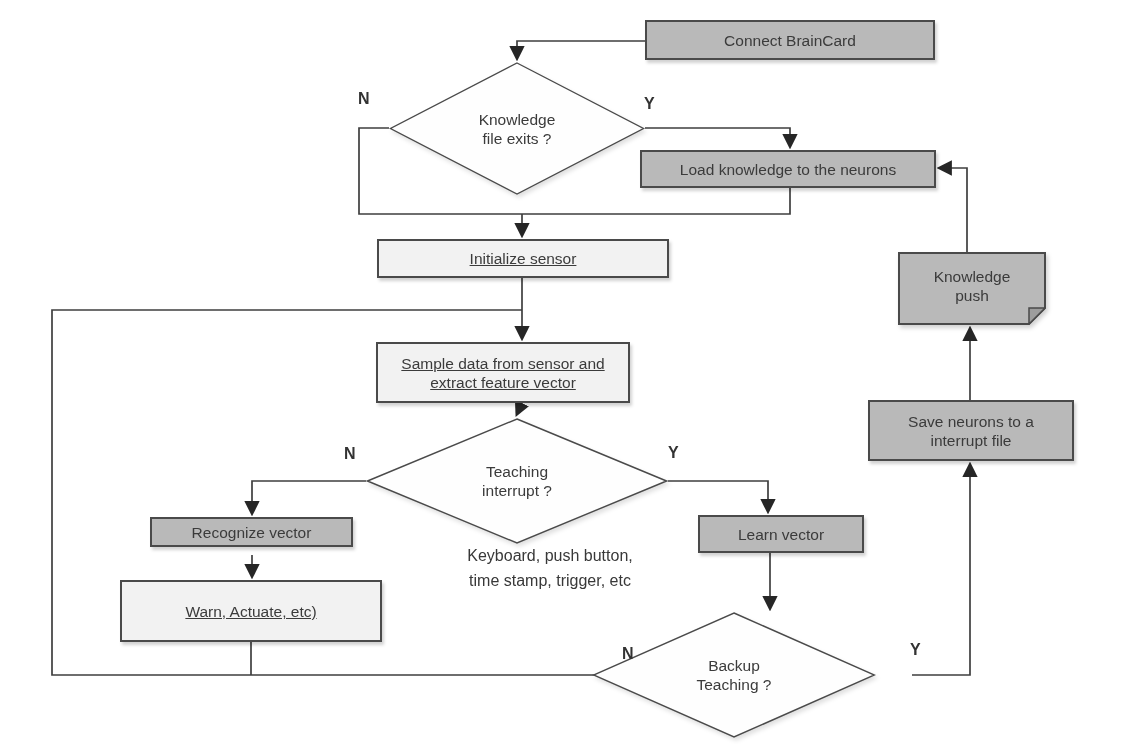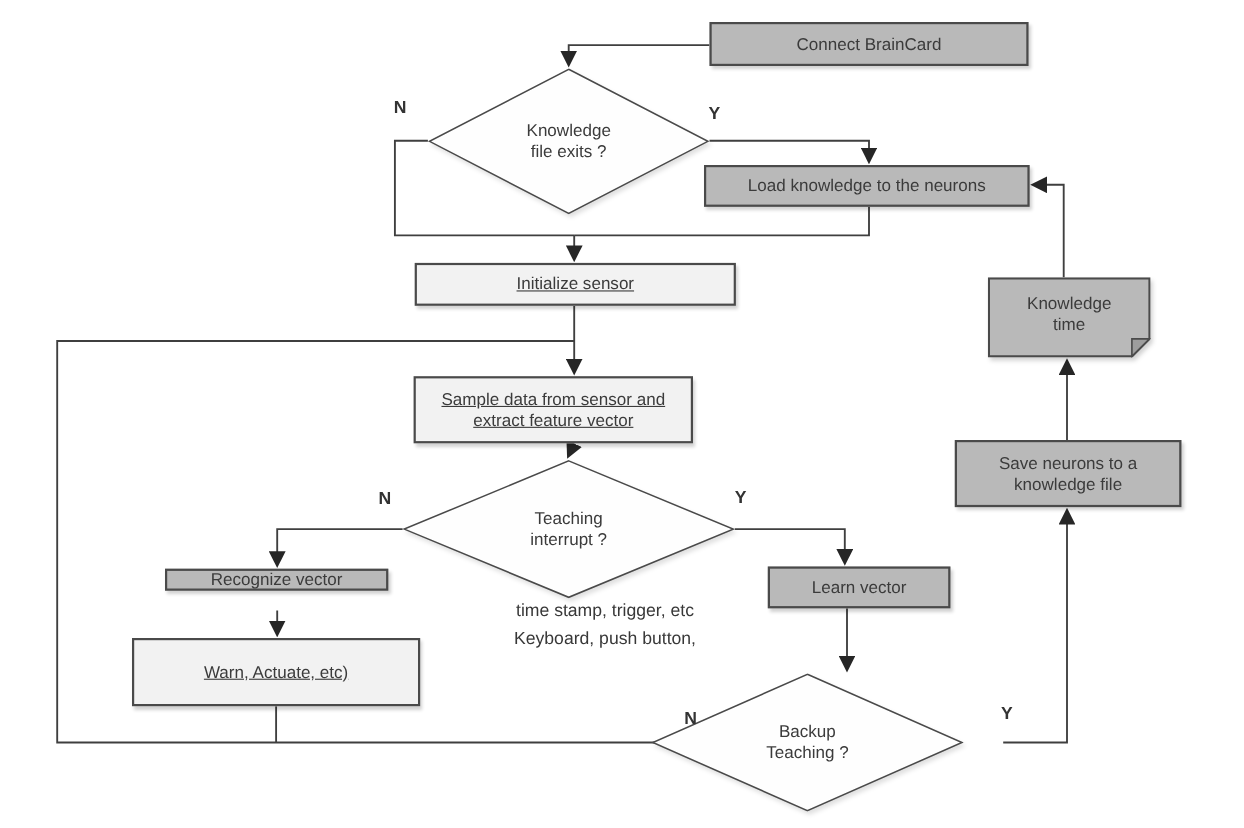--- a/index.html
+++ b/index.html
@@ -94,35 +94,35 @@
 
   <div class="node-rect light" style="left:377px;top:239px;width:292px;height:39px;">
     <span>Initialize sensor</span>
   </div>
 
   <div class="node-rect light" style="left:376px;top:342px;width:254px;height:61px;">
     <span>Sample data from sensor and</span>
     <span>extract feature vector</span>
   </div>
 
-  <div class="node-rect dark" style="left:150px;top:517px;width:203px;height:20px;">
+  <div class="node-rect dark" style="left:150px;top:517px;width:203px;height:30px;">
     <span>Recognize vector</span>
   </div>
 
   <div class="node-rect light" style="left:120px;top:580px;width:262px;height:62px;">
     <span>Warn, Actuate, etc)</span>
   </div>
 
   <div class="node-rect dark" style="left:687px;top:515px;width:166px;height:38px;margin-left:11px;">
     <span>Learn vector</span>
   </div>
 
   <div class="node-rect dark" style="left:868px;top:400px;width:206px;height:61px;">
     <span>Save neurons to a</span>
-    <span>knowledge file</span>
+    <span>interrupt file</span>
   </div>
 
   <div class="diamond" style="left:389px;top:62px;width:256px;height:133px;">
     <svg width="256" height="133" viewBox="0 0 256 133">
       <polygon points="128,1 254.5,66.5 128,132 1.5,66.5" fill="#fefefe" stroke="#4a4a4a" stroke-width="1.4"></polygon>
     </svg>
     <div class="dtext">
       <span>Knowledge</span>
       <span>file exits ?</span>
     </div>
@@ -148,29 +148,29 @@
     </div>
   </div>
 
   <div class="doc" style="left:898px;top:252px;width:148px;height:73px;">
     <svg width="148" height="73" viewBox="0 0 148 73">
       <polygon points="1,1 147,1 147,56 131,72 1,72" fill="#b9b9b9" stroke="#4a4a4a" stroke-width="2"></polygon>
       <polygon points="147,56 131,56 131,72" fill="#9d9d9d" stroke="#4a4a4a" stroke-width="1.5"></polygon>
     </svg>
     <div class="dtext">
       <span>Knowledge</span>
-      <span>time</span>
+      <span>push</span>
     </div>
   </div>
 
   <div class="branch" style="left:358px;top:90px;">N</div>
   <div class="branch" style="left:644px;top:95px;">Y</div>
   <div class="branch" style="left:344px;top:445px;">N</div>
   <div class="branch" style="left:668px;top:444px;">Y</div>
   <div class="branch" style="left:622px;top:645px;">N</div>
   <div class="branch" style="left:910px;top:641px;">Y</div>
 
   <div class="annotation" style="left:405px;top:543px;width:290px;">
+    <div>Keyboard, push button,</div>
     <div>time stamp, trigger, etc</div>
-    <div>Keyboard, push button,</div>
   </div>
 
 </div>
 
 </body></html>

